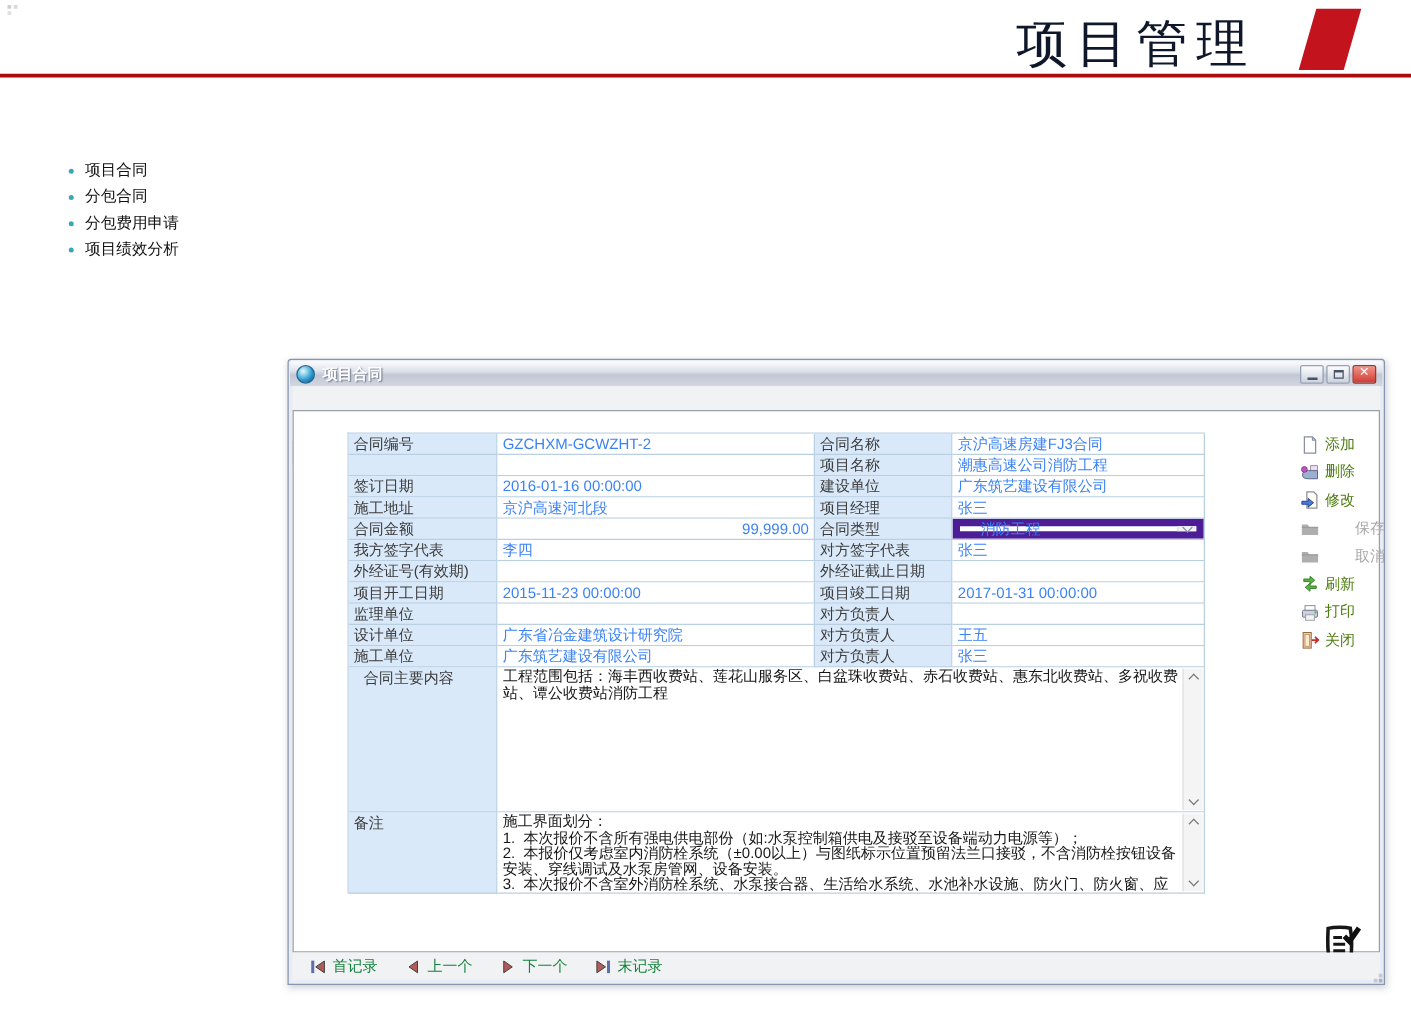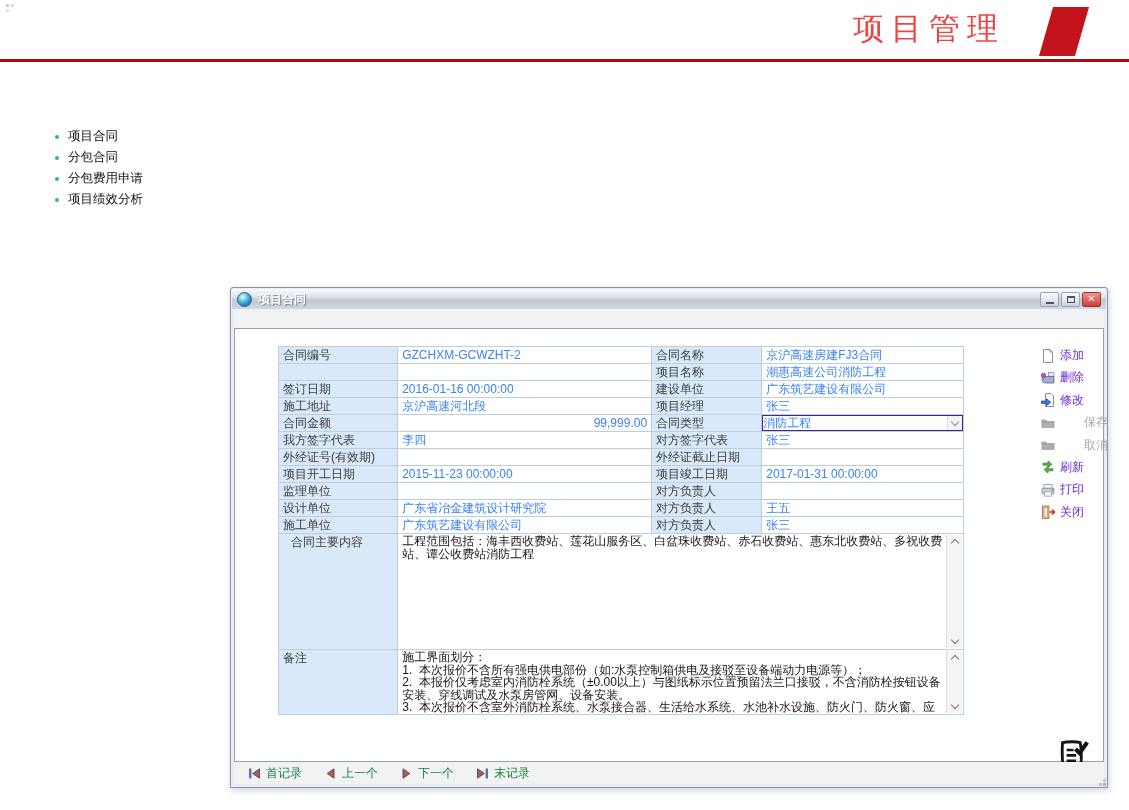--- a/index.html
+++ b/index.html
@@ -1,20 +1,20 @@
 <!DOCTYPE html>
 <html><head>
 <meta charset="utf-8">
 <style>
   html,body{margin:0;padding:0;background:#fff;}
   body{font-family:"Liberation Sans","DejaVu Sans",sans-serif;width:1129px;height:810px;position:relative;overflow:hidden;}
 
   
   .brand-title{position:absolute;right:124px;top:8px;font-family:Liberation Serif, serif;
-    font-size:31px;color:#ef4444;letter-spacing:7px;}
+    font-size:41px;color:#0f172a;letter-spacing:7px;}
   .brand-shape{position:absolute;left:1046px;top:7px;width:36px;height:49px;background:#c3131d;transform:skewX(-16deg);}
   .red-rule{position:absolute;left:0;top:59px;width:1129px;height:3px;background:#ab0b0d;}
   .corner-dots{position:absolute;left:6px;top:4px;width:3px;height:3px;background:#cfcfcf;box-shadow:5px 0 0 #dadada,0 5px 0 #e0e0e0;}
 
   
   .side-nav{position:absolute;left:55px;top:126px;}
   .side-link{display:flex;align-items:center;height:21px;font-size:12.5px;color:#111;cursor:pointer;}
   .side-link .dot{width:4px;height:4px;border-radius:50%;background:#35a9b6;margin-right:9px;}
 
   
@@ -52,39 +52,39 @@
   
   .ftable{position:absolute;left:43px;top:17px;width:685px;border-top:1px solid #b9cfe2;border-left:1px solid #b9cfe2;font-size:12px;}
   .frow{display:flex;height:17px;}
   .cell{box-sizing:border-box;border-right:1px solid #b9cfe2;border-bottom:1px solid #b9cfe2;
     padding:1px 4px 0;line-height:15px;white-space:nowrap;overflow:hidden;}
   .lab{background:#d9e9f9;color:#3c3c3c;}
   .val{background:#fff;color:#3b82f6;}
   .c0{width:121px}.c1{width:258px}.c2{width:112px}.c3{width:205px}
   .num{text-align:right;}
   .selcell{padding:0;}
-  .select{display:flex;align-items:center;height:100%;box-sizing:border-box;border:1px solid #4c1d95;background:#fdfeff;padding-left:0;cursor:pointer;}
+  .select{display:flex;align-items:center;height:100%;box-sizing:border-box;border:6px solid #4c1d95;background:#fdfeff;padding-left:16px;cursor:pointer;}
   .select .sval{flex:1;line-height:14px;}
   .select .chevbox{width:14px;height:100%;display:flex;align-items:center;justify-content:center;background:#f2f4f7;border-left:1px solid #d7dde4;}
   .chev-d{width:5px;height:5px;border-left:1px solid #8a919c;border-bottom:1px solid #8a919c;transform:rotate(-45deg);margin-top:-2px;}
 
   
   .bigrow{display:flex;}
   .bigbox{position:relative;box-sizing:border-box;border-right:1px solid #b9cfe2;border-bottom:1px solid #b9cfe2;background:#fff;width:575px;}
   .bigtext{position:absolute;left:4px;right:18px;top:1px;bottom:1px;font-size:12px;line-height:12.5px;color:#161616;
     white-space:pre-wrap;overflow:hidden;}
   .sbar{position:absolute;top:1px;bottom:1px;right:1px;width:15px;background:#f4f4f4;border-left:1px solid #e0e0e0;}
   .sb-btn{position:absolute;left:0;right:0;height:13px;display:flex;align-items:center;justify-content:center;cursor:pointer;}
   .sb-up{top:0;} .sb-dn{bottom:0;}
   .chev-up{width:5px;height:5px;border-left:1px solid #777;border-top:1px solid #777;transform:rotate(45deg);margin-top:3px;}
   .chev-dn{width:5px;height:5px;border-left:1px solid #777;border-bottom:1px solid #777;transform:rotate(-45deg);margin-bottom:3px;}
 
   
   .actions{position:absolute;left:805px;top:18px;width:82px;}
-  .action{display:flex;align-items:center;height:17px;margin-bottom:5.4px;font-size:12px;color:#6d28d9;cursor:pointer;}
+  .action{display:flex;align-items:center;height:17px;margin-bottom:5.4px;font-size:12px;color:#4d7c0f;cursor:pointer;}
   .action svg{flex:0 0 auto;margin-right:4px;}
   .action.disabled{color:#a9a9a9;cursor:default;gap:24px;}
 
   .doccheck{position:absolute;left:818px;top:408px;width:38px;height:38px;cursor:pointer;}
 
   
   .recnav{position:absolute;left:0;right:0;bottom:0;height:22px;display:flex;align-items:center;padding-left:14px;background:#f1f2f4;}
   .recitem{display:flex;align-items:center;margin-right:22px;font-size:12px;color:#15803d;cursor:pointer;}
   .recitem svg{margin-right:5px;}
   .grip{position:absolute;right:1px;bottom:1px;width:3px;height:3px;background:#aab2c2;box-shadow:-4px 0 0 #c3c9d6,0 -4px 0 #c3c9d6;}

